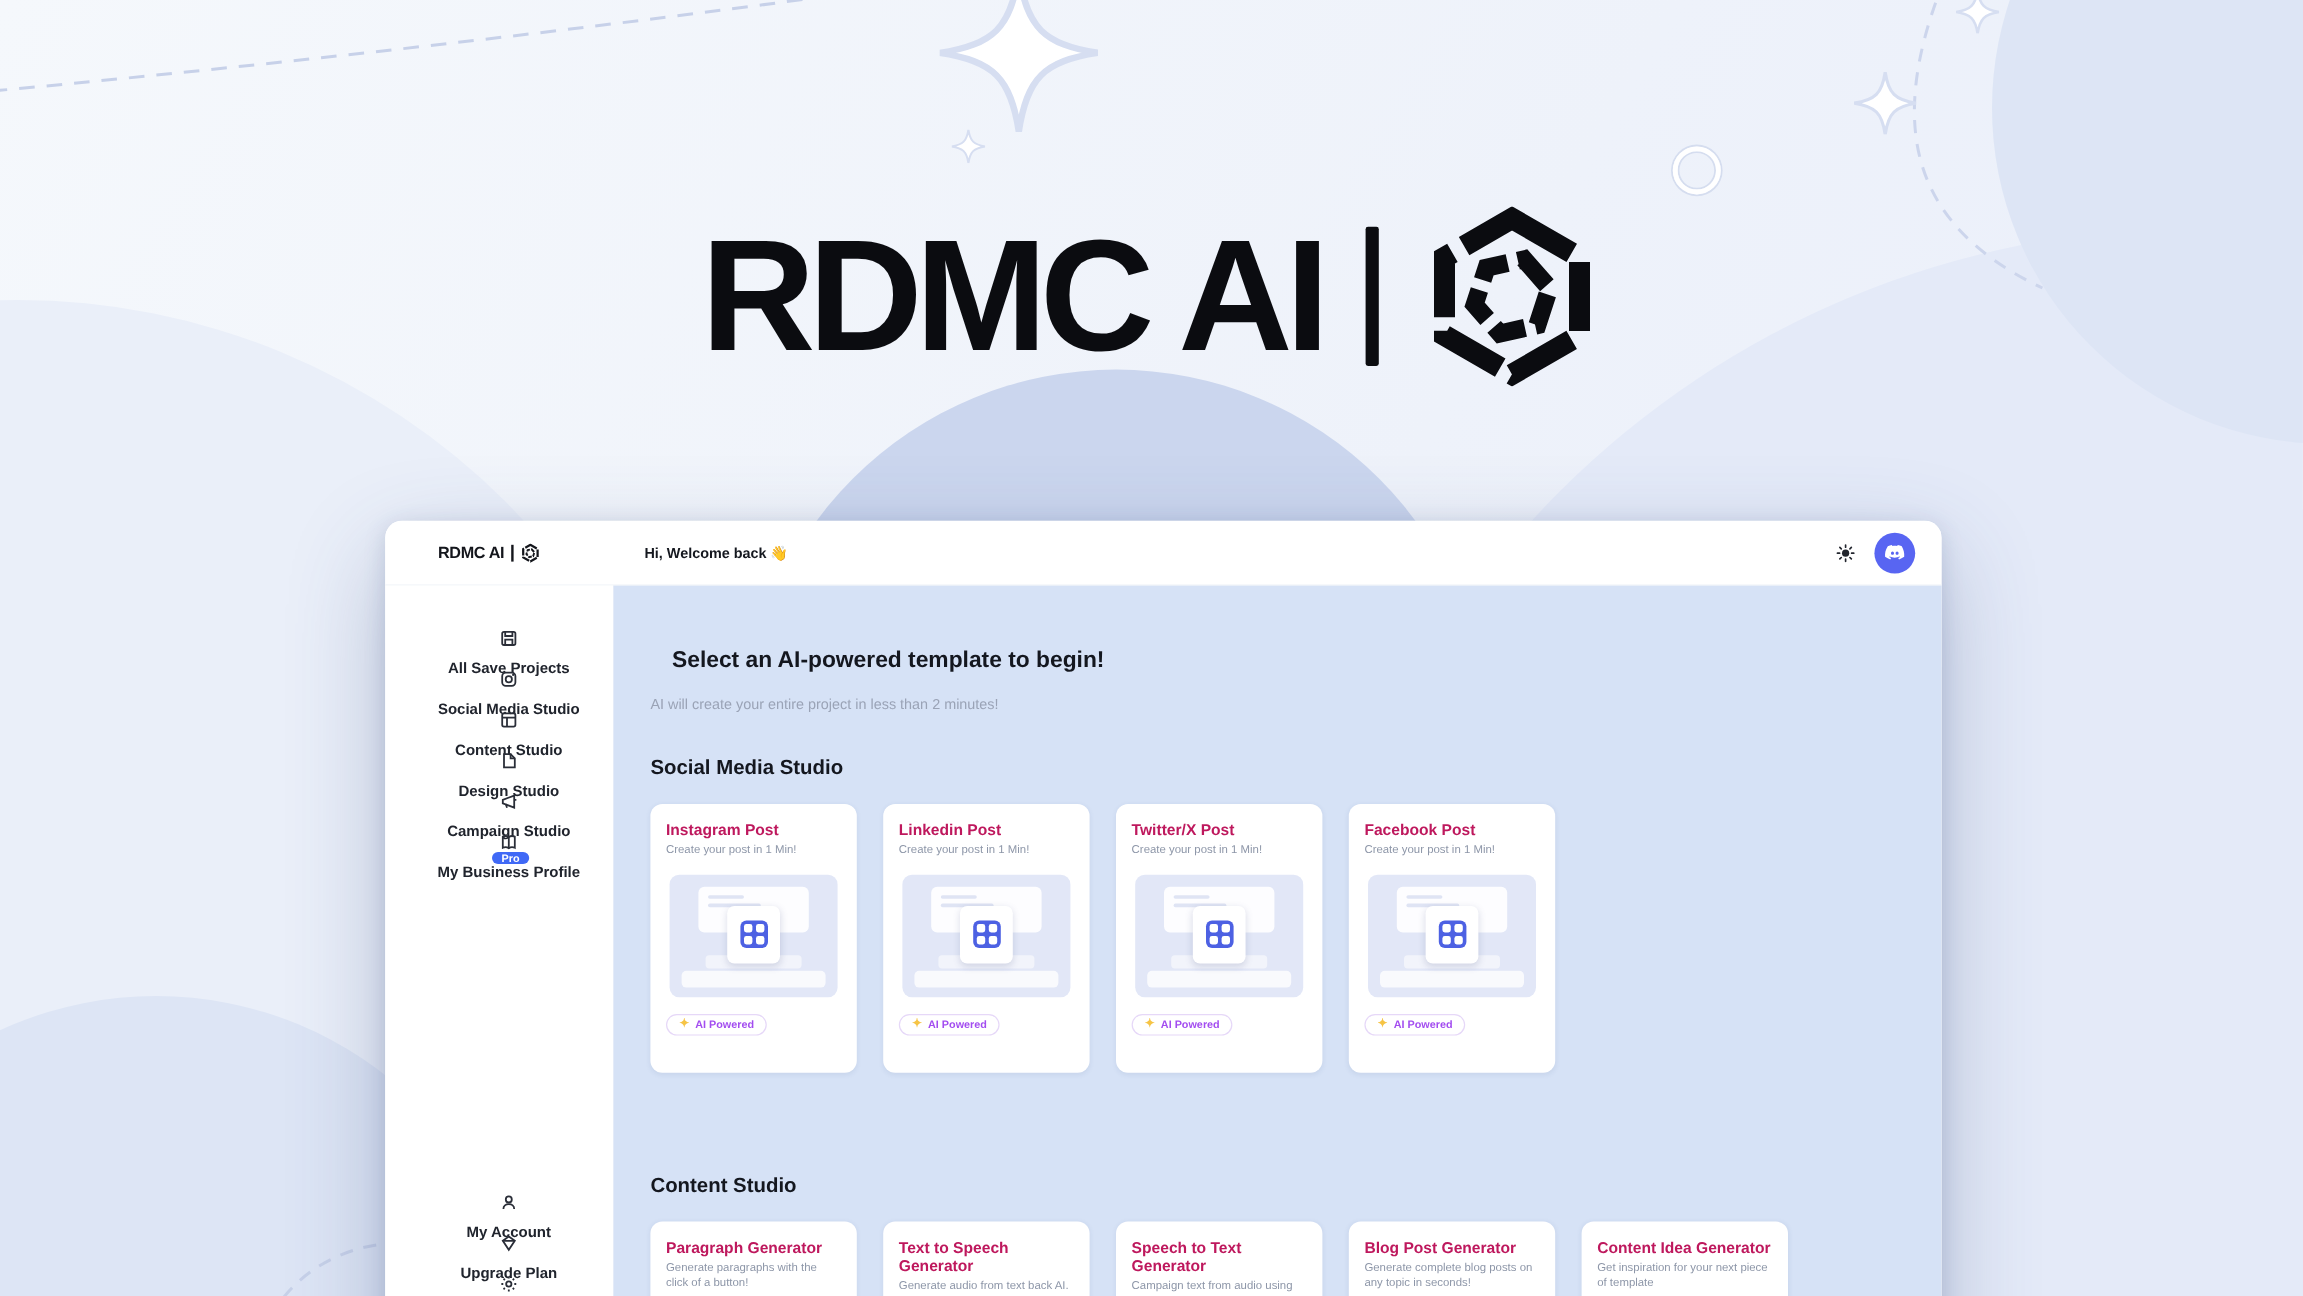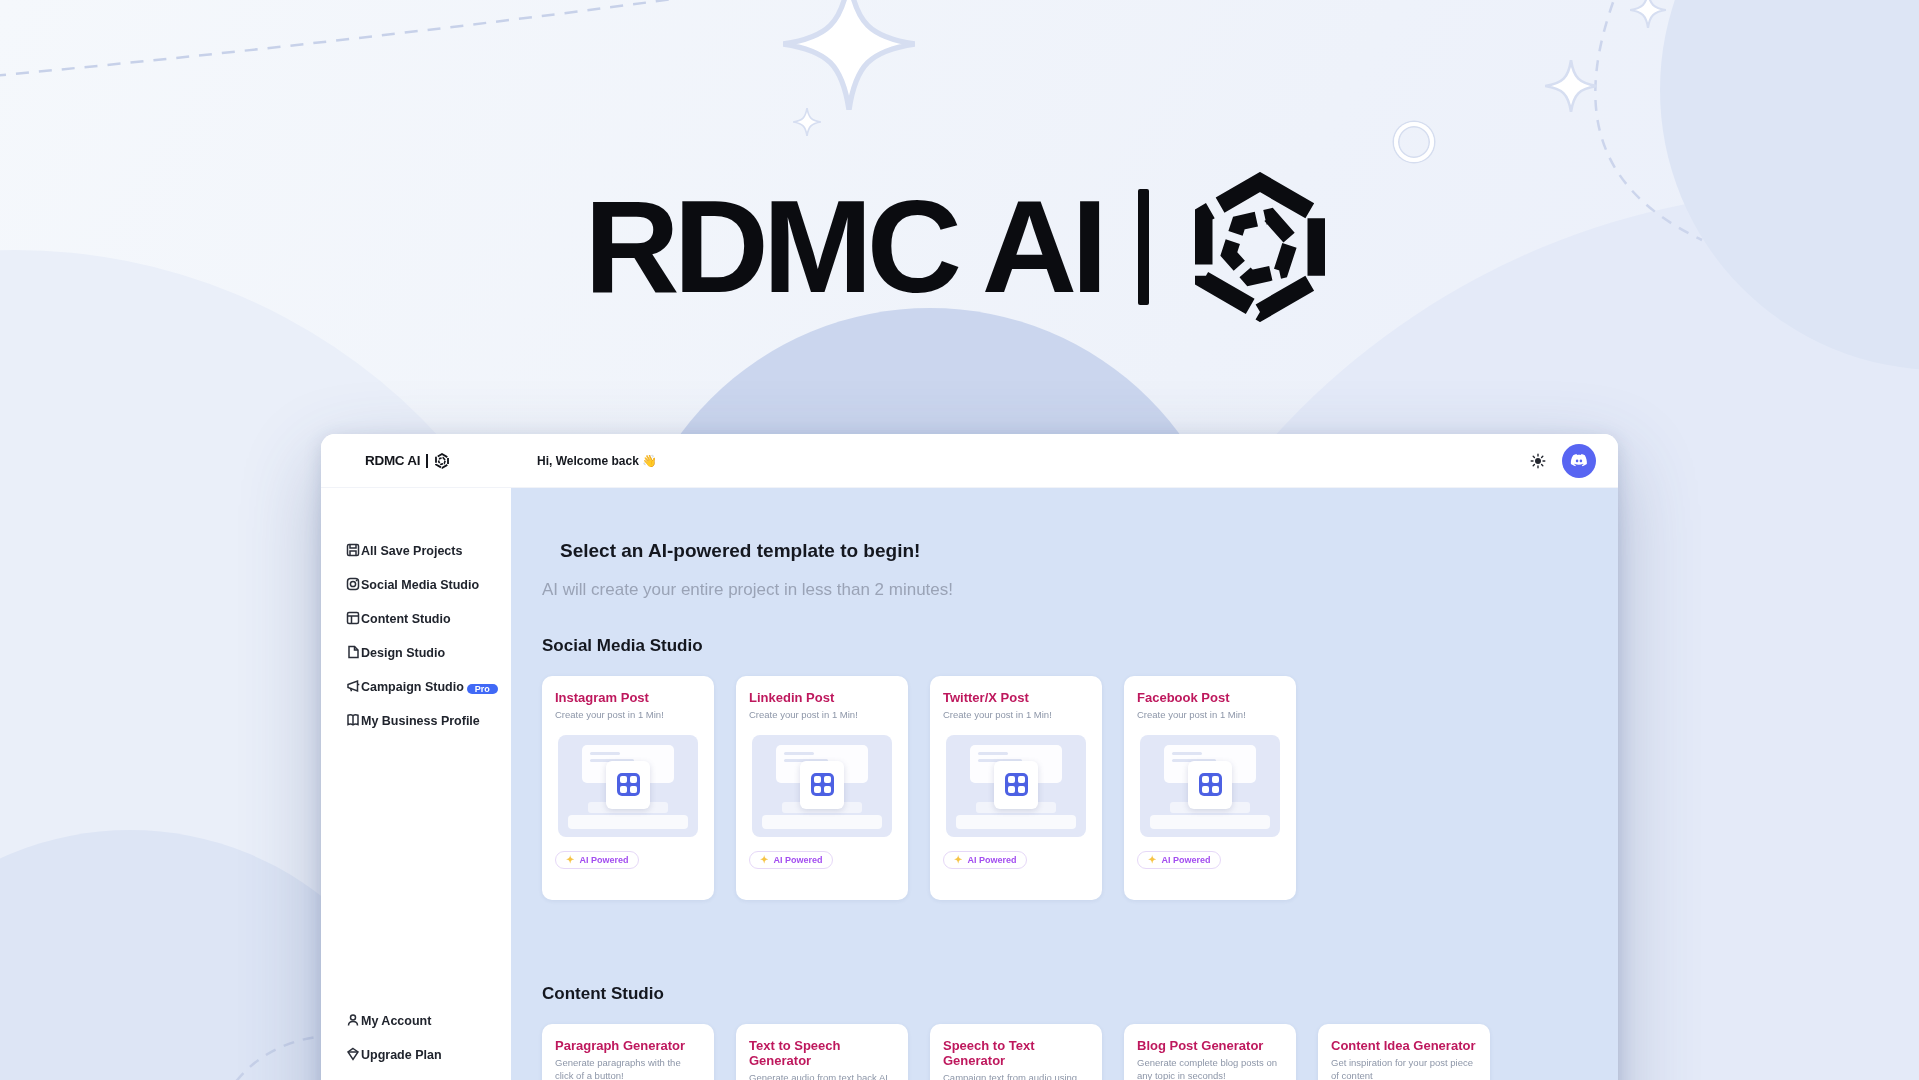--- a/index.html
+++ b/index.html
@@ -32,28 +32,28 @@
   .tb-brand-text{font-size:13.5px;font-weight:700;color:#14161c;letter-spacing:-.3px;}
   .tb-sep{width:2px;height:14px;background:#14161c;margin:0 1px;}
   .tb-greeting{margin-left:26px;font-size:12px;font-weight:700;color:#15181f;}
   .tb-right{margin-left:auto;display:flex;align-items:center;gap:16px;padding-right:22px;}
   .theme-btn{color:#23262e;display:flex;cursor:pointer;}
   .avatar{width:34px;height:34px;border-radius:50%;background:#5865F2;display:flex;align-items:center;justify-content:center;cursor:pointer;box-shadow:0 0 0 2px #fff;}
   
   .body-row{display:flex;height:706px;}
   .sidebar{width:190px;background:#fff;position:relative;flex:none;}
   .side-list{padding-top:36px;}
-  .side-item{display:flex;align-items:flex-end;padding:0 8px 0 24px;height:34px;
-    font-size:12.5px;font-weight:700;color:#20242d;cursor:pointer;white-space:nowrap;}
+  .side-item{display:flex;align-items:center;gap:10px;padding:0 8px 0 24px;height:34px;
+    font-size:12.5px;font-weight:700;color:#20242d;cursor:pointer;white-space:nowrap;flex-direction:column;}
   .icn{width:16px;height:16px;color:#2a2e38;flex:none;display:flex;}
   .pro-badge{margin-left:3px;background:#4069f6;color:#fff;font-size:9px;font-weight:700;padding:0 8px;border-radius:5px;}
   .side-footer{position:absolute;top:506px;left:0;right:0;}
   .main{flex:1;background:#d6e2f6;padding:34px 28px 0 31px;box-sizing:border-box;overflow:hidden;}
   .main-title{font-size:19px;font-weight:700;color:#14171f;margin:18px;}
-  .main-sub{font-size:17px;color:#9aa3b6;margin-top:7px;}
+  .main-sub{font-size:12px;color:#9aa3b6;margin-top:7px;}
   .section-title{font-size:17px;font-weight:700;color:#14171f;margin-top:36px;}
   .section-title.second{margin-top:84px;}
   .cards{display:flex;gap:22px;margin-top:20px;}
   .card{width:172px;min-height:224px;background:#fff;border-radius:10px;padding:14px 13px;box-sizing:border-box;
     box-shadow:0 1px 4px rgba(40,60,110,.08);cursor:pointer;flex:none;}
   .card-title{font-size:13px;font-weight:700;color:#be185d;}
   .card-desc{font-size:9.5px;color:#8d96a8;margin-top:4px;line-height:1.35;}
   .illo{position:relative;width:140px;height:102px;background:#e2e7f7;border-radius:8px;margin:13px auto 12px;overflow:hidden;}
   .illo-top{position:absolute;left:24px;right:24px;top:10px;height:38px;background:rgba(255,255,255,.92);border-radius:5px;}
   .illo-line{position:absolute;left:8px;height:3px;border-radius:2px;background:#dfe4f4;}
@@ -365,19 +365,19 @@
         <div class="card">
           <div class="card-title">Speech to Text Generator</div>
           <div class="card-desc">Campaign text from audio using AI.</div>
         </div>
         <div class="card">
           <div class="card-title">Blog Post Generator</div>
           <div class="card-desc">Generate complete blog posts on any topic in seconds!</div>
         </div>
         <div class="card">
           <div class="card-title">Content Idea Generator</div>
-          <div class="card-desc">Get inspiration for your post piece of content</div>
+          <div class="card-desc">Get inspiration for your next piece of template</div>
         </div>
       </div>
 
     </div>
   </div>
 </div>
 
 </body></html>

